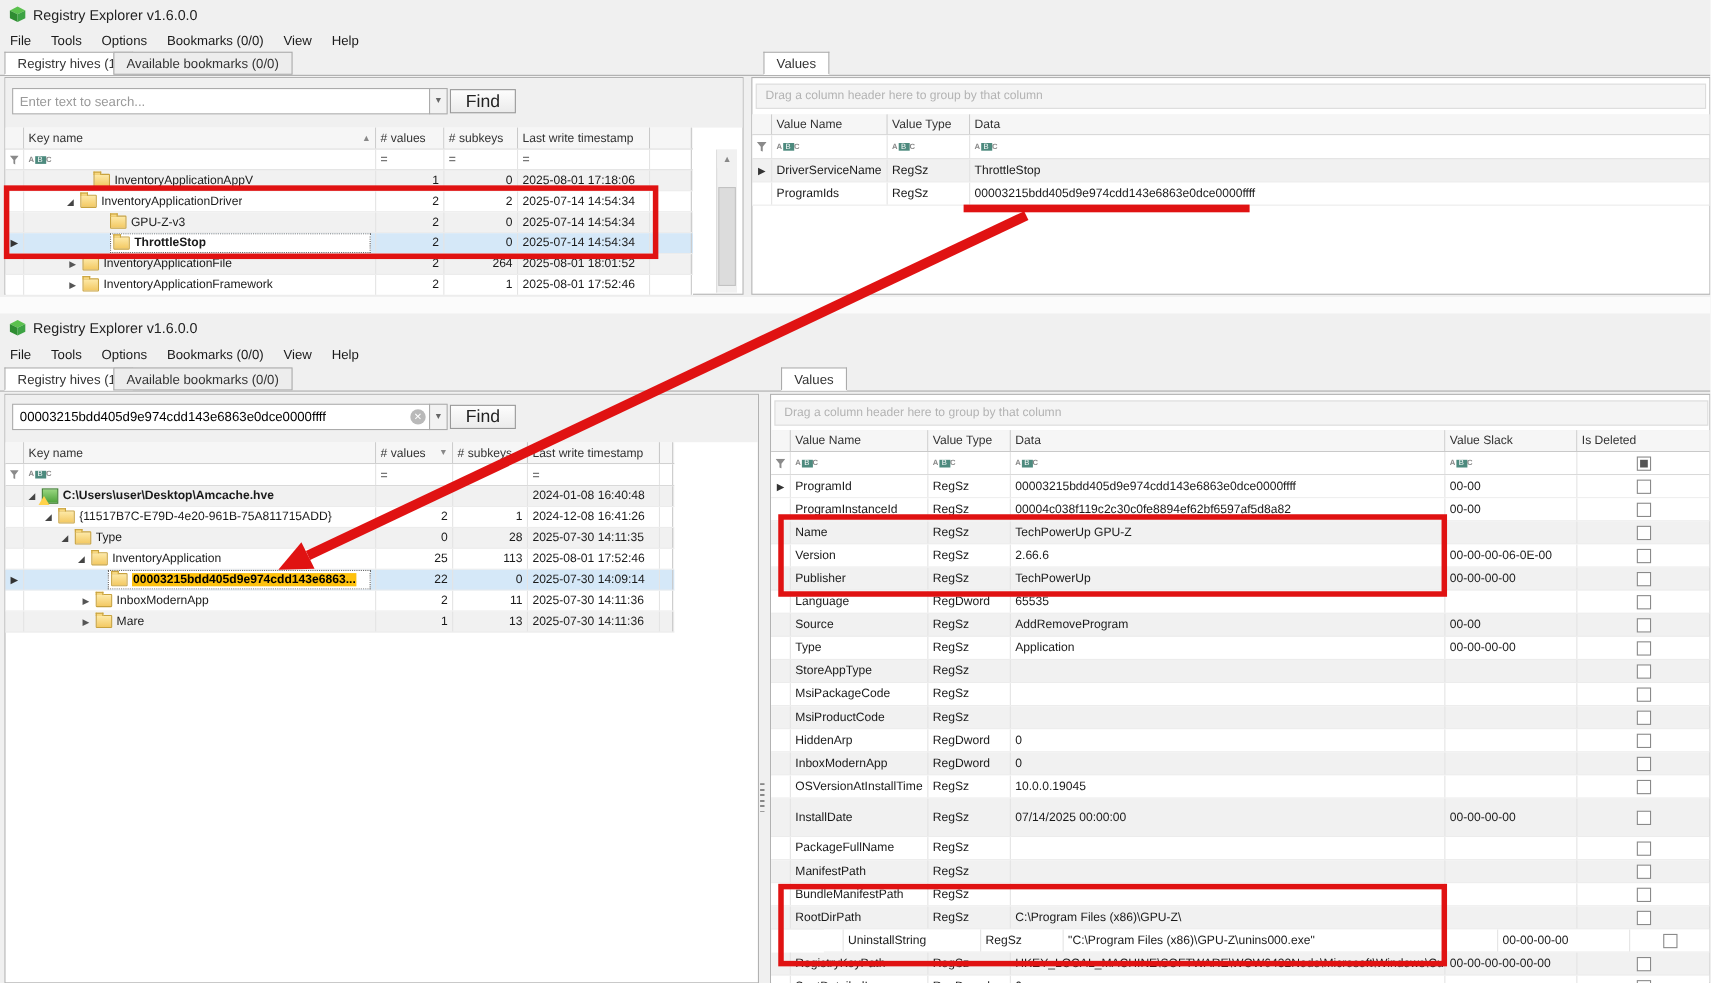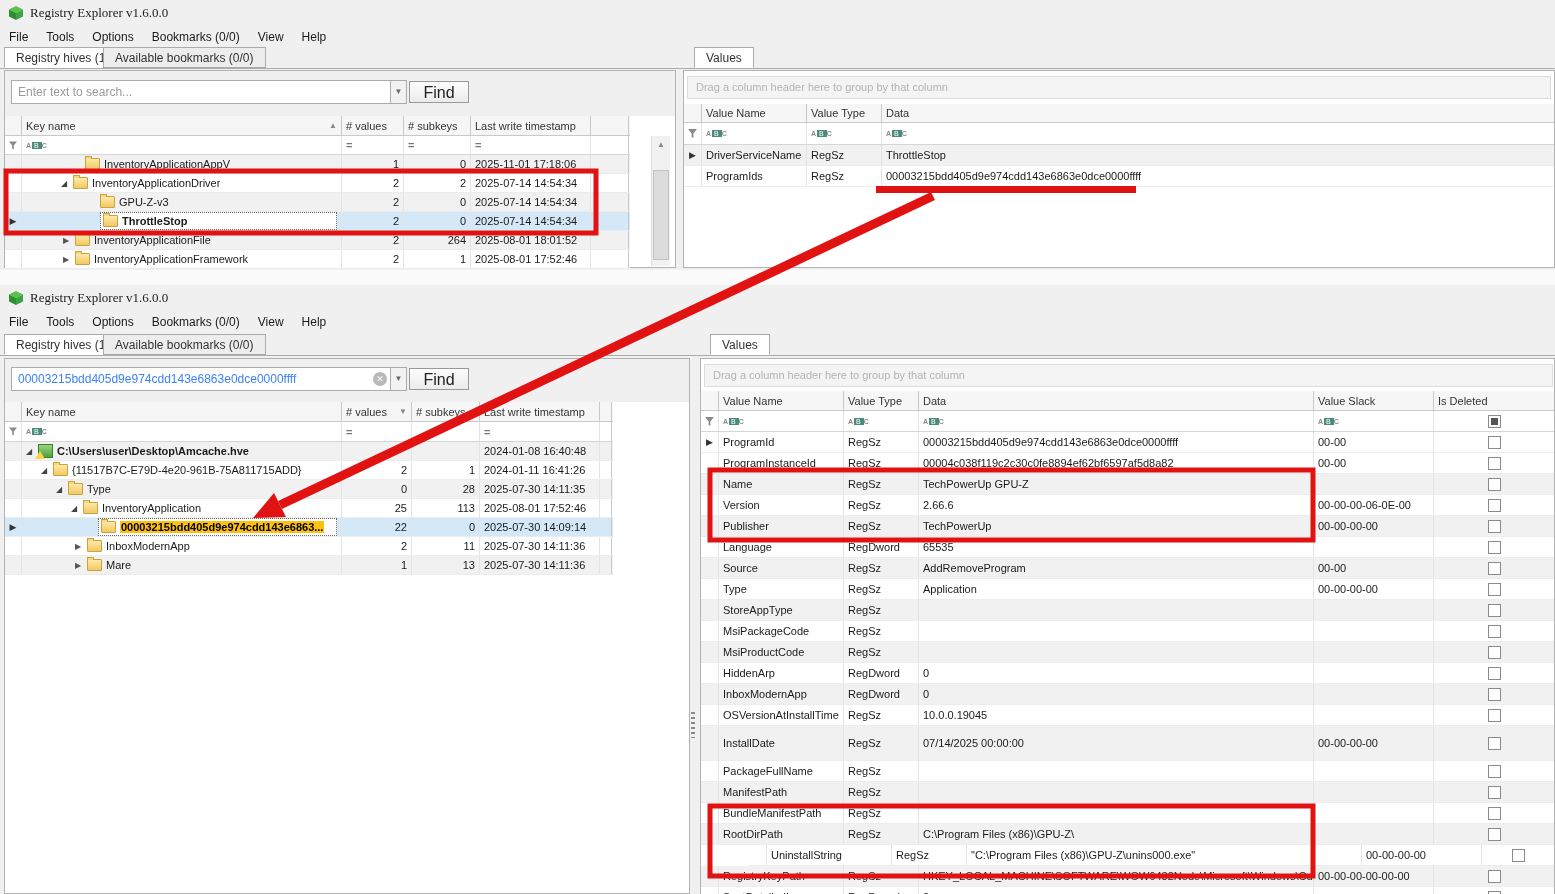--- a/index.html
+++ b/index.html
@@ -1,28 +1,28 @@
 <!DOCTYPE html>
 <html><head>
 <meta charset="utf-8">
 <style>
   html,body{margin:0;padding:0;background:#f7f7f7;font-family:"Liberation Sans",sans-serif;}
   .screen{position:relative;width:1555px;height:894px;overflow:hidden;background:#fbfbfb;}
   .win{position:absolute;left:0;width:1555px;background:#f0f0f0;color:#1a1a1a;}
-  .titlebar{position:absolute;left:0;top:0;right:0;height:26px;display:flex;align-items:center;font-family:Liberation Serif, serif;}
+  .titlebar{position:absolute;left:0;top:0;right:0;height:26px;display:flex;align-items:center;}
   .appicon{margin:0 6px 0 8px;width:16px;height:16px;}
   .title{font-size:13px;color:#222;}
   .menubar{position:absolute;left:0;top:26px;right:0;height:21px;display:flex;align-items:center;font-size:12px;}
   .mi{padding:2px 9px;}
   .tabline{position:absolute;left:0;right:0;height:1px;background:#ababab;}
   .tab{position:absolute;height:21px;line-height:21px;padding:0 11px;font-size:12px;border:1px solid #ababab;background:#ededed;color:#333;box-sizing:border-box;}
   .tab.sel{background:#fff;border-bottom:1px solid #fff;}
   .pane{position:absolute;background:#fff;border:1px solid #b2b2b2;box-sizing:border-box;}
   .strip{position:absolute;left:0;right:0;top:0;background:#f0f0f0;}
-  .inp{position:absolute;box-sizing:border-box;border:1px solid #ababab;background:#fff;font-family:"Liberation Sans",sans-serif;font-size:12px;padding:0 6px;color:#3b82f6;}
+  .inp{position:absolute;box-sizing:border-box;border:1px solid #ababab;background:#fff;font-family:"Liberation Sans",sans-serif;font-size:12px;padding:0 6px;color:#000000;}
   .inp::placeholder{color:#9a9a9a;}
   .ddb{position:absolute;box-sizing:border-box;border:1px solid #ababab;background:#f2f2f2;color:#666;font-size:8px;text-align:center;line-height:22px;}
   .clr{position:absolute;width:14px;height:14px;border-radius:50%;background:#b9b9b9;color:#fff;font-size:9px;line-height:14px;text-align:center;}
   .btn{position:absolute;box-sizing:border-box;border:1px solid #999;background:linear-gradient(#fdfdfd,#ebebeb);font-size:16px;text-align:center;line-height:21px;color:#222;}
   .hint{position:absolute;box-sizing:border-box;border:1px solid #dcdcdc;background:#f4f4f4;color:#b3b3b3;font-size:11px;padding:4px 8px;}
   .grid{position:absolute;}
   .grow{position:relative;box-sizing:border-box;border-bottom:1px solid #ececec;background:#fff;}
   .grow.odd{background:#f1f1f1;}
   .grow.sel{background:#d5e8f8;}
   .grow.cur{background:#fff;}
@@ -131,21 +131,21 @@
         </div>
         <div class="grow odd" style="height:19px;">
           <div class="cell c0"></div>
           <div class="cell c1" style="padding-left:51px;">
               <span class="exp"></span>
               <span class="folder"></span>
               <span class="lbl">InventoryApplicationAppV</span>
             </div>
           <div class="cell c2 num">1</div>
           <div class="cell c3 num">0</div>
-          <div class="cell c4">2025-11-01 17:18:06</div>
+          <div class="cell c4">2025-08-01 17:18:06</div>
           <div class="cell c5"></div>
         </div>
         <div class="grow" style="height:19px;">
           <div class="cell c0"></div>
           <div class="cell c1" style="padding-left:39px;">
               <span class="exp">◢</span>
               <span class="folder"></span>
               <span class="lbl">InventoryApplicationDriver</span>
             </div>
           <div class="cell c2 num">2</div>
@@ -331,21 +331,21 @@
         </div>
         <div class="grow" style="height:19px;">
           <div class="cell c0"></div>
           <div class="cell c1" style="padding-left:19px;">
               <span class="exp">◢</span>
               <span class="folder"></span>
               <span class="lbl">{11517B7C-E79D-4e20-961B-75A811715ADD}</span>
             </div>
           <div class="cell c2 num">2</div>
           <div class="cell c3 num">1</div>
-          <div class="cell c4">2024-01-11 16:41:26</div>
+          <div class="cell c4">2024-12-08 16:41:26</div>
           <div class="cell c5"></div>
         </div>
         <div class="grow odd" style="height:19px;">
           <div class="cell c0"></div>
           <div class="cell c1" style="padding-left:34px;">
               <span class="exp">◢</span>
               <span class="folder"></span>
               <span class="lbl">Type</span>
             </div>
           <div class="cell c2 num">0</div>

